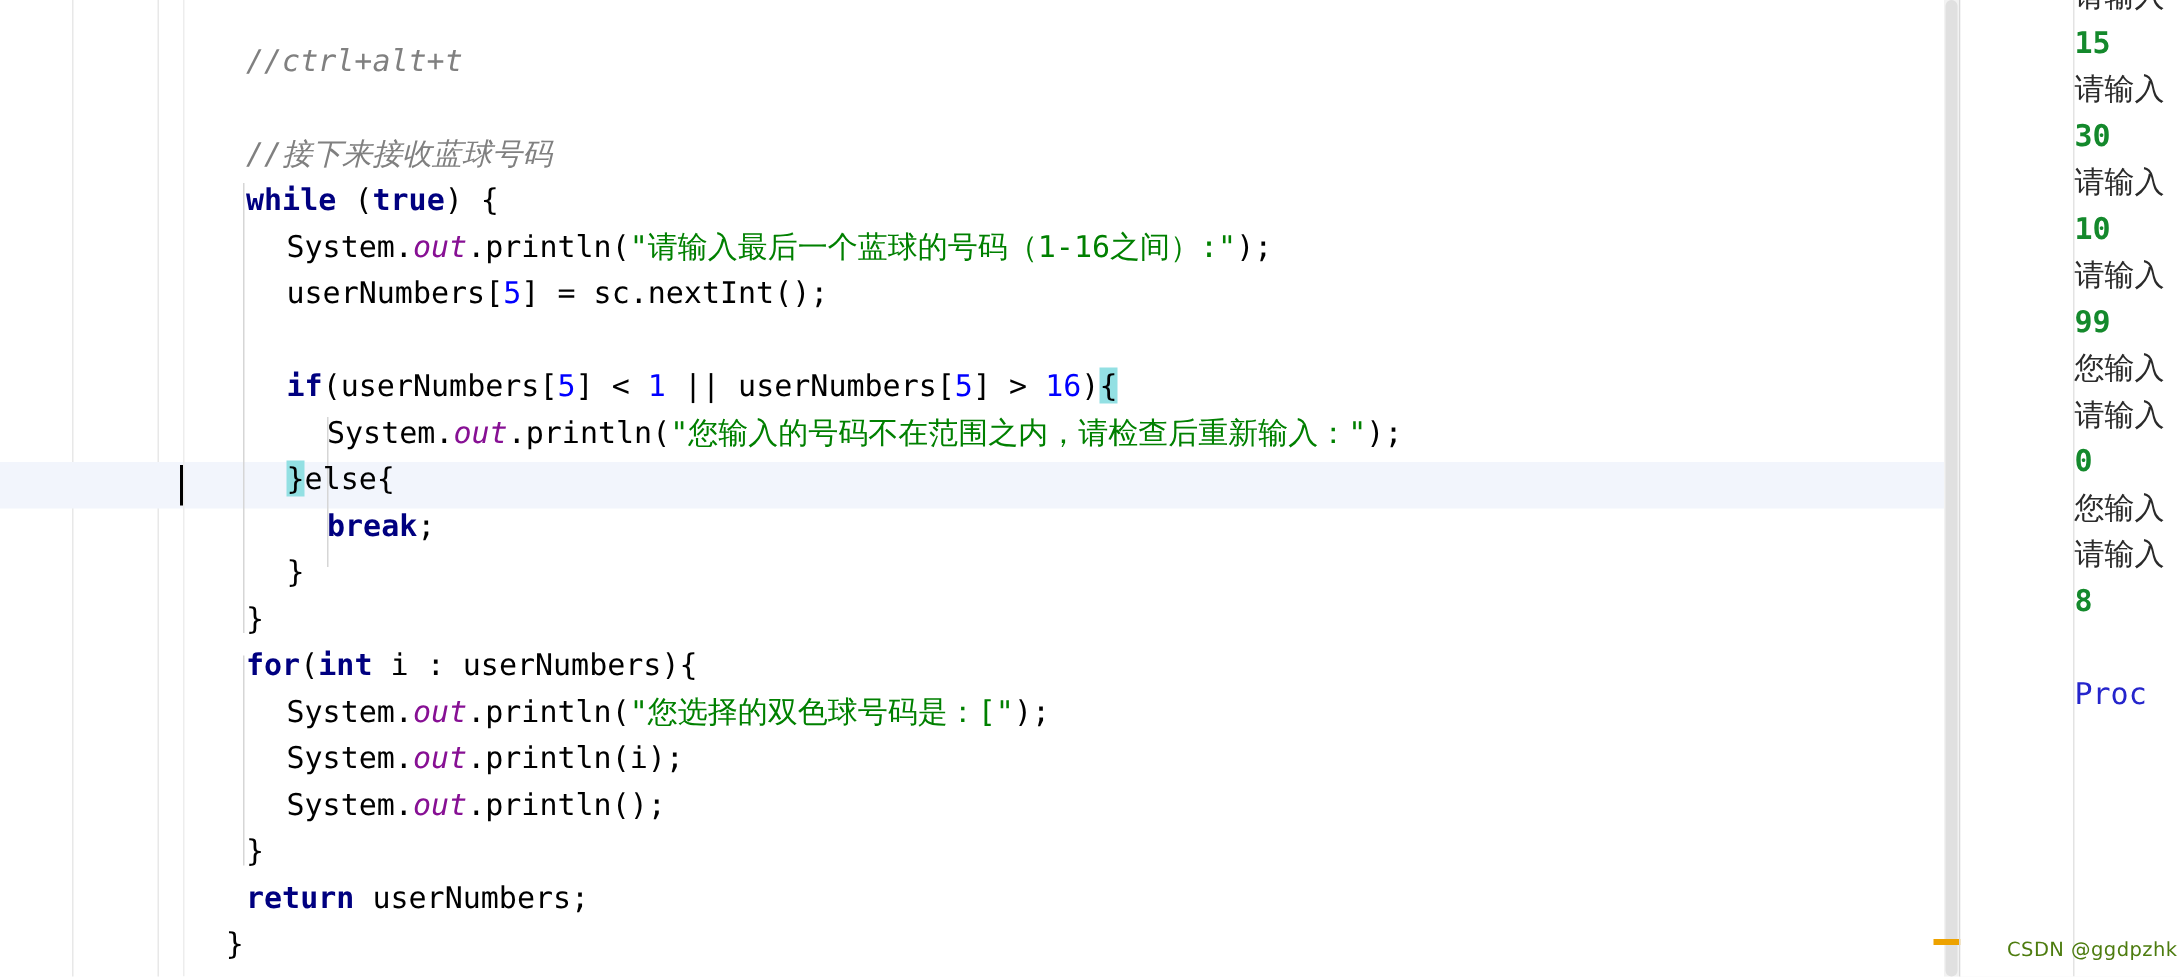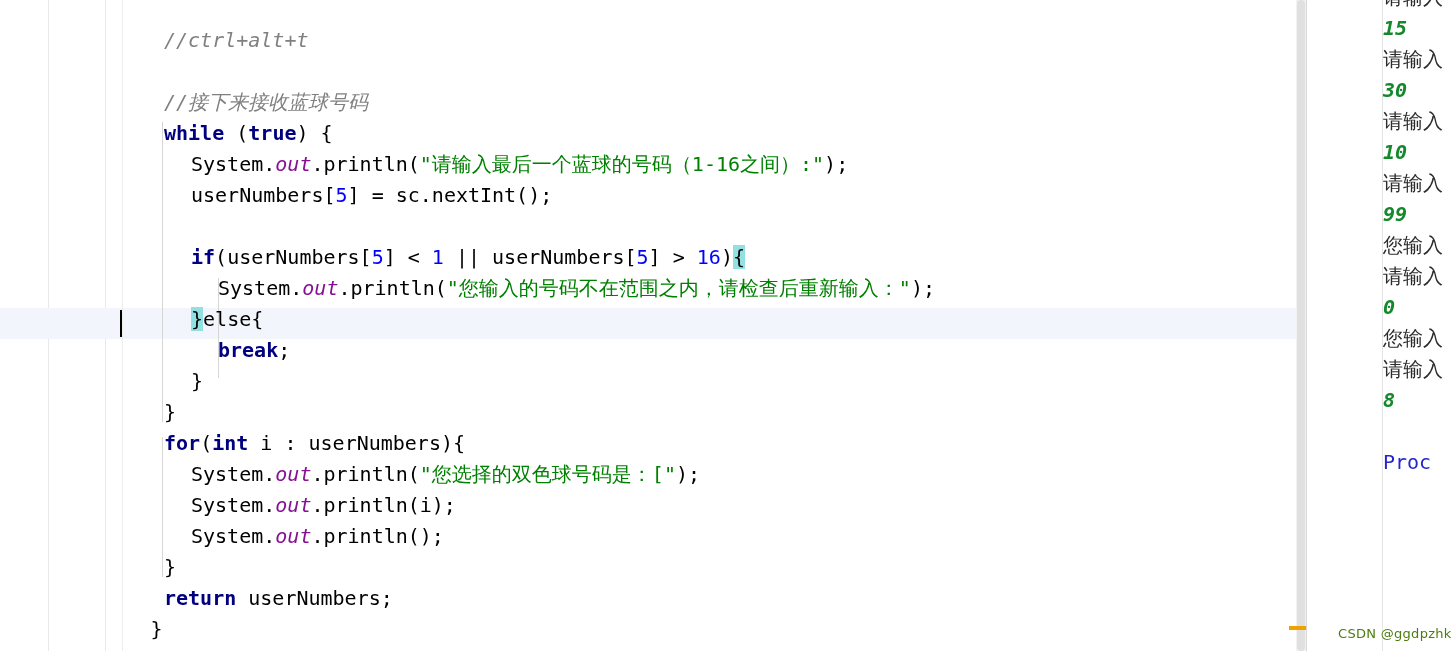--- a/index.html
+++ b/index.html
@@ -173,21 +173,21 @@
     line-height: 31px;
     font-family: "DejaVu Sans Mono", monospace;
     white-space: pre;
   }
   .cline {
     position: absolute;
     left: 0;
     height: 31px;
     white-space: pre;
   }
-  .c-num  { color: #14892c; font-weight: bold; font-style: italic; }
+  .c-num  { color: #14892c; font-weight: bold; }
   .c-msg  { color: #2b2b2b; font-family: "DejaVu Sans", sans-serif; }
   .c-proc { color: #2525cc; }
 
   
   .watermark {
     position: absolute;
     left: 1338px;
     top: 626px;
     font-family: "DejaVu Sans", sans-serif;
     font-size: 13px;

